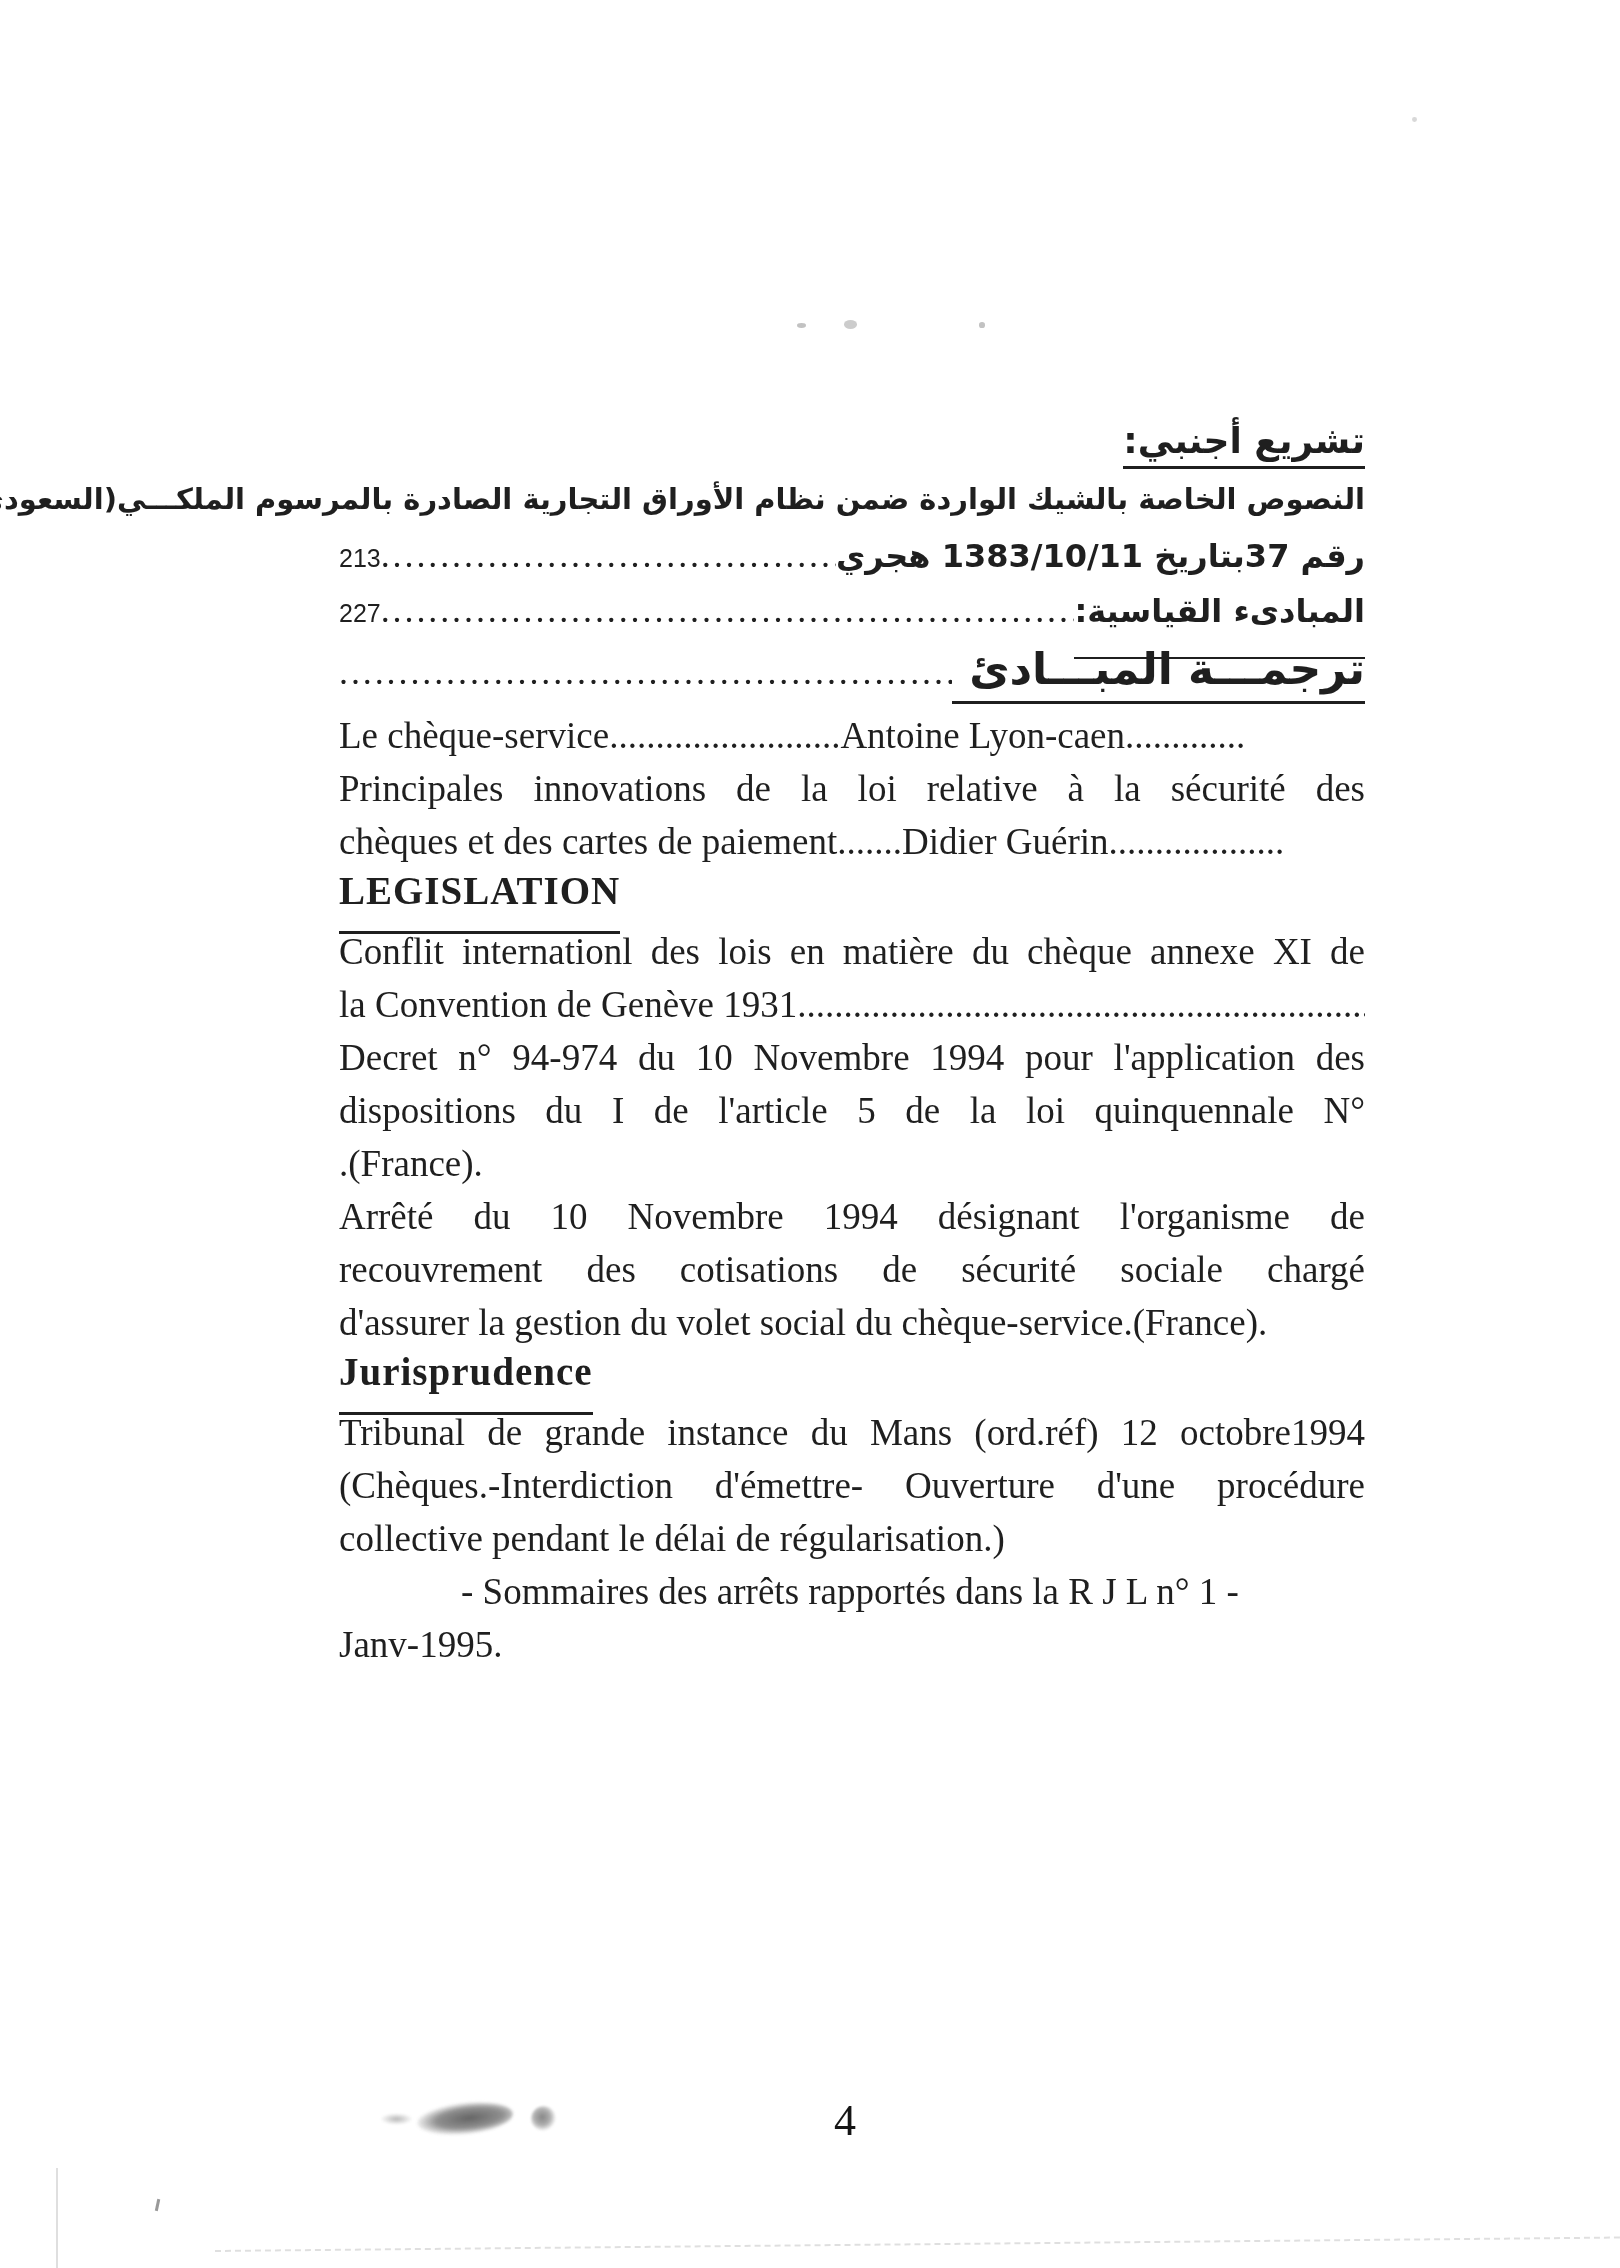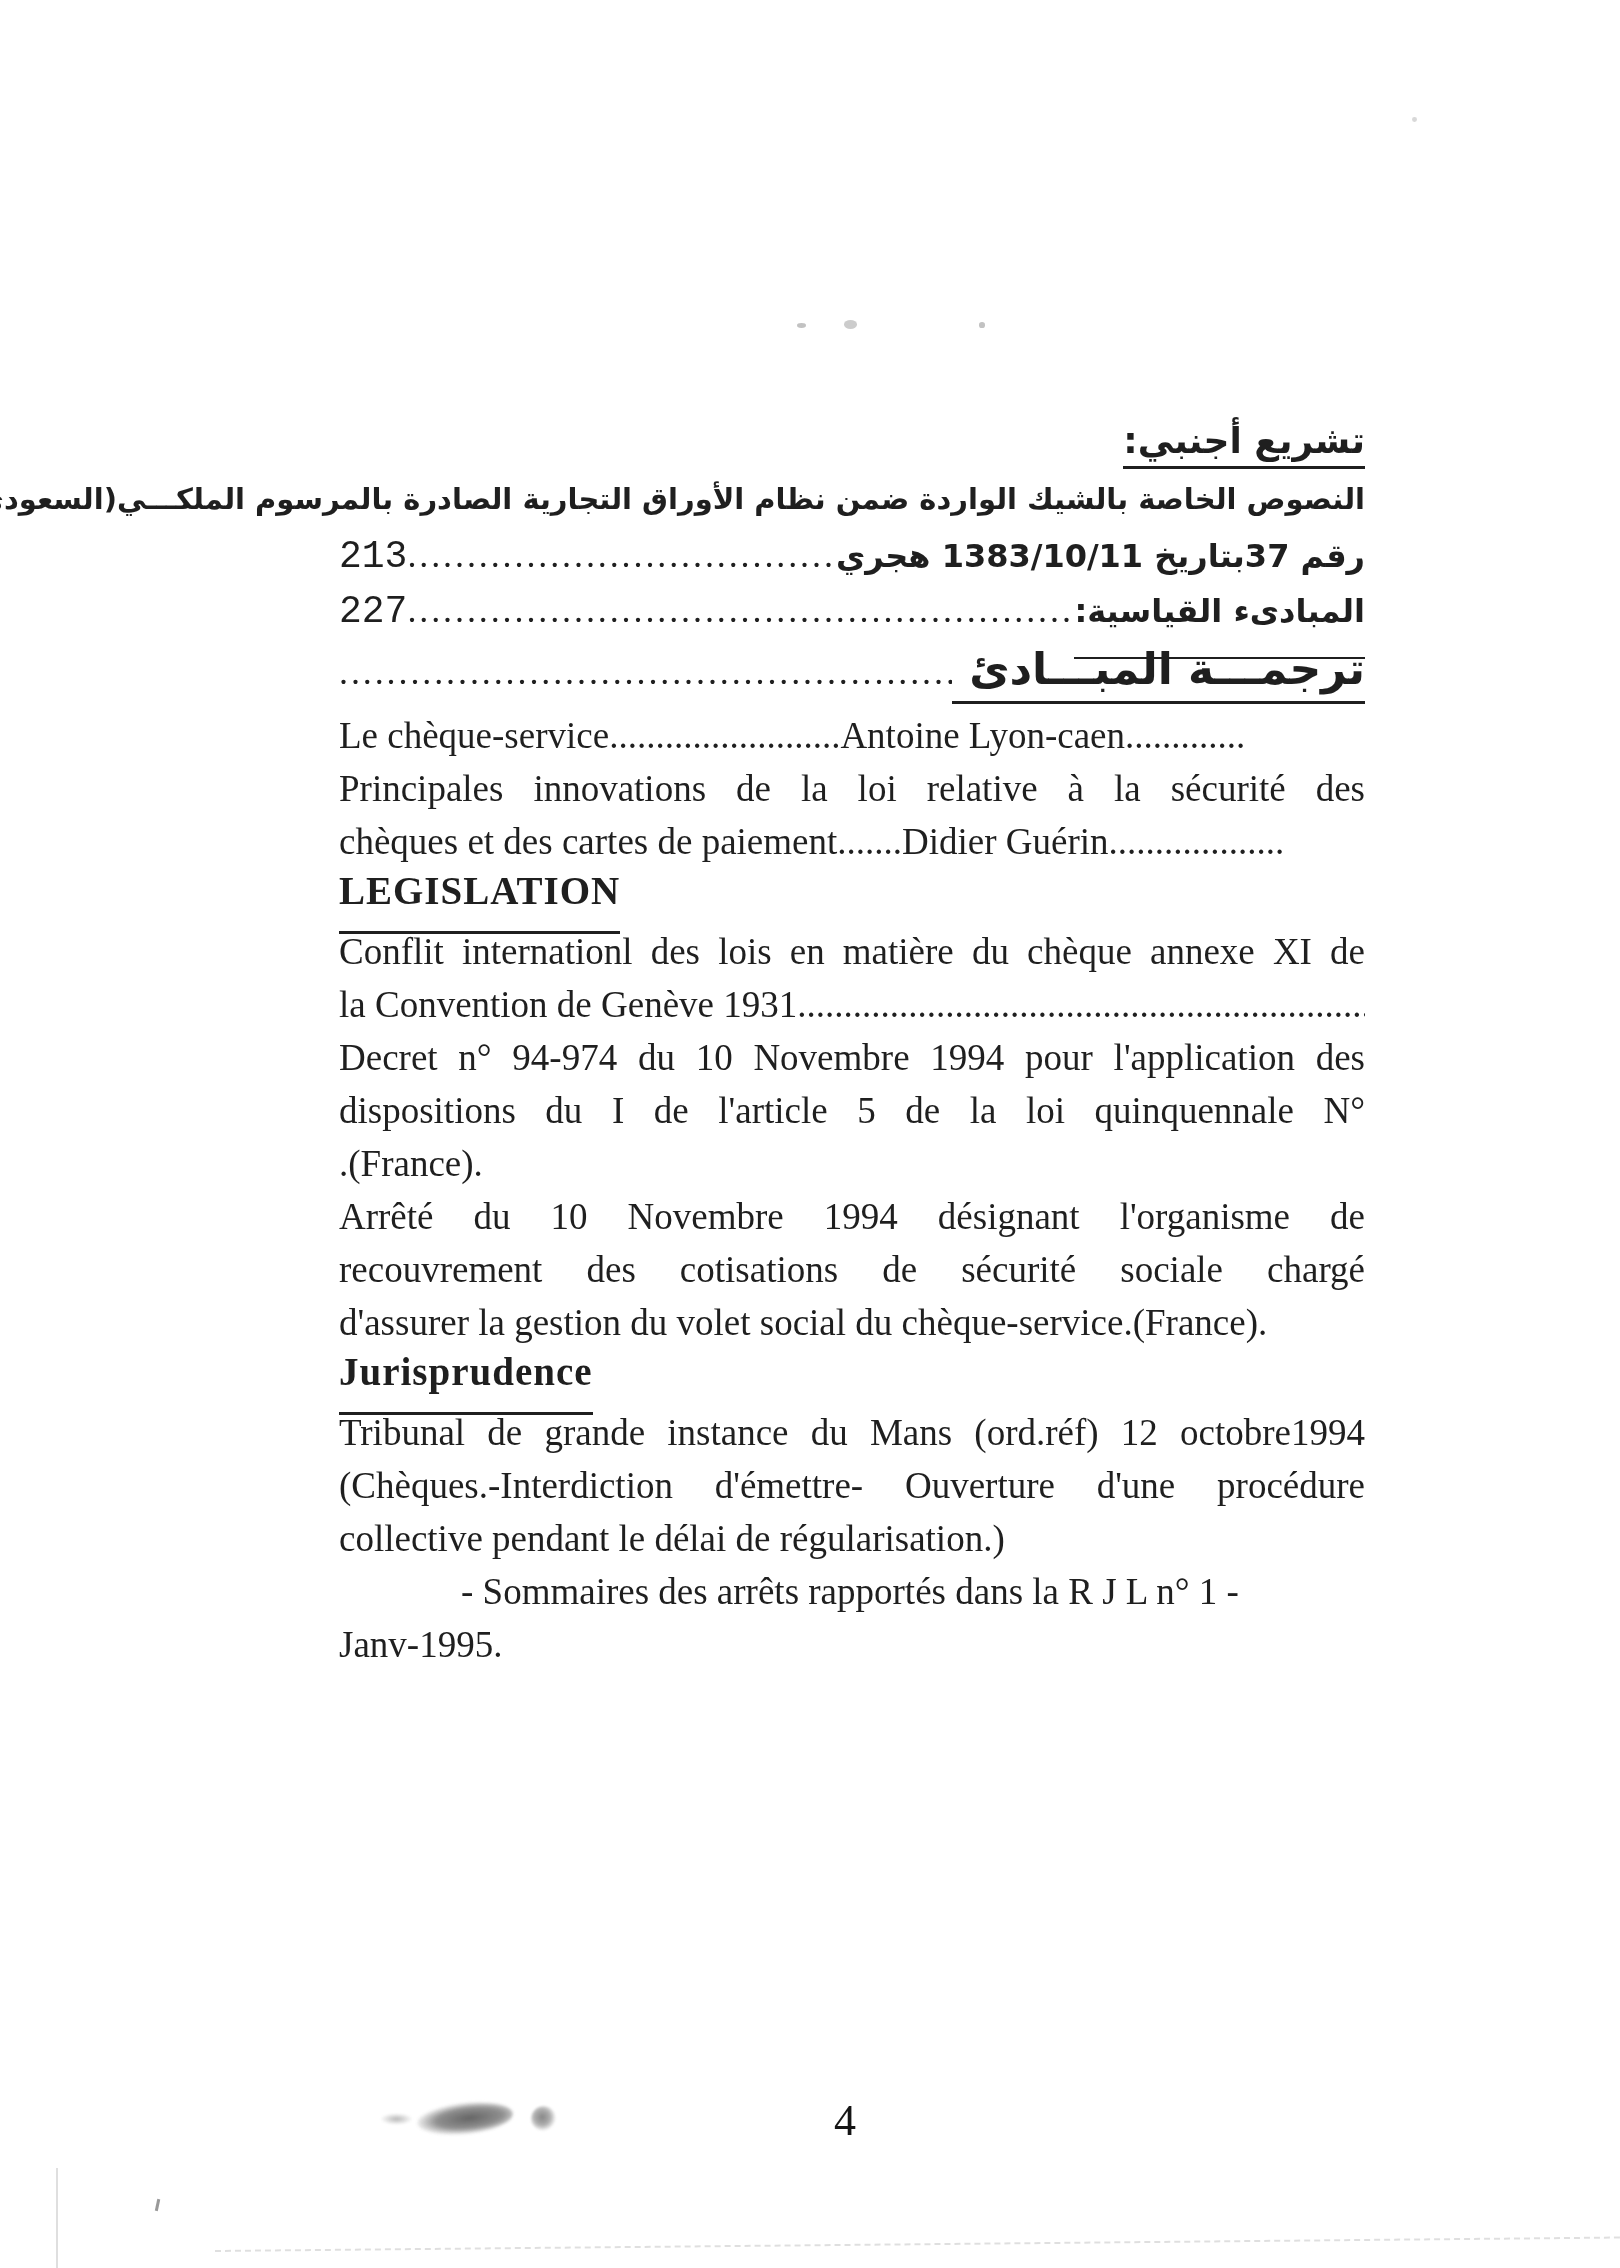--- a/index.html
+++ b/index.html
@@ -19,21 +19,21 @@
   .ar{font-family:"DejaVu Sans", sans-serif;font-weight:700;}
   .ar-heading-row{height:55px;text-align:right;direction:rtl;}
   .ar-heading{
     display:inline-block;font-size:36px;line-height:44px;
     border-bottom:3.8px solid #1f1f1f;padding-bottom:2.9px;
   }
   .ar-body-row{height:54px;direction:rtl;text-align:right;white-space:nowrap;
     font-size:29px;line-height:50px;}
   .ar-leader-row{height:55px;display:flex;align-items:baseline;font-size:32px;line-height:54px;}
   .ar-leader-row .pg{
-    font-family:Liberation Mono, monospace;font-weight:400;font-size:38px;flex:0 0 auto;
+    font-family:Liberation Sans, sans-serif;font-weight:400;font-size:25px;flex:0 0 auto;
   }
   .dotfill{
     flex:1 1 auto;overflow:hidden;white-space:nowrap;
     font-family:"Liberation Serif", serif;font-weight:400;
     font-size:36px;letter-spacing:2.9px;direction:ltr;text-align:left;
   }
   .ar-leader-row .albl{flex:0 0 auto;direction:rtl;}
   .albl-underline{border-bottom:2.9px solid #1f1f1f;padding-bottom:19px;}
   .ar-trans-row{height:69px;display:flex;align-items:baseline;margin-top:1.9px;}
   .ar-trans-heading{

